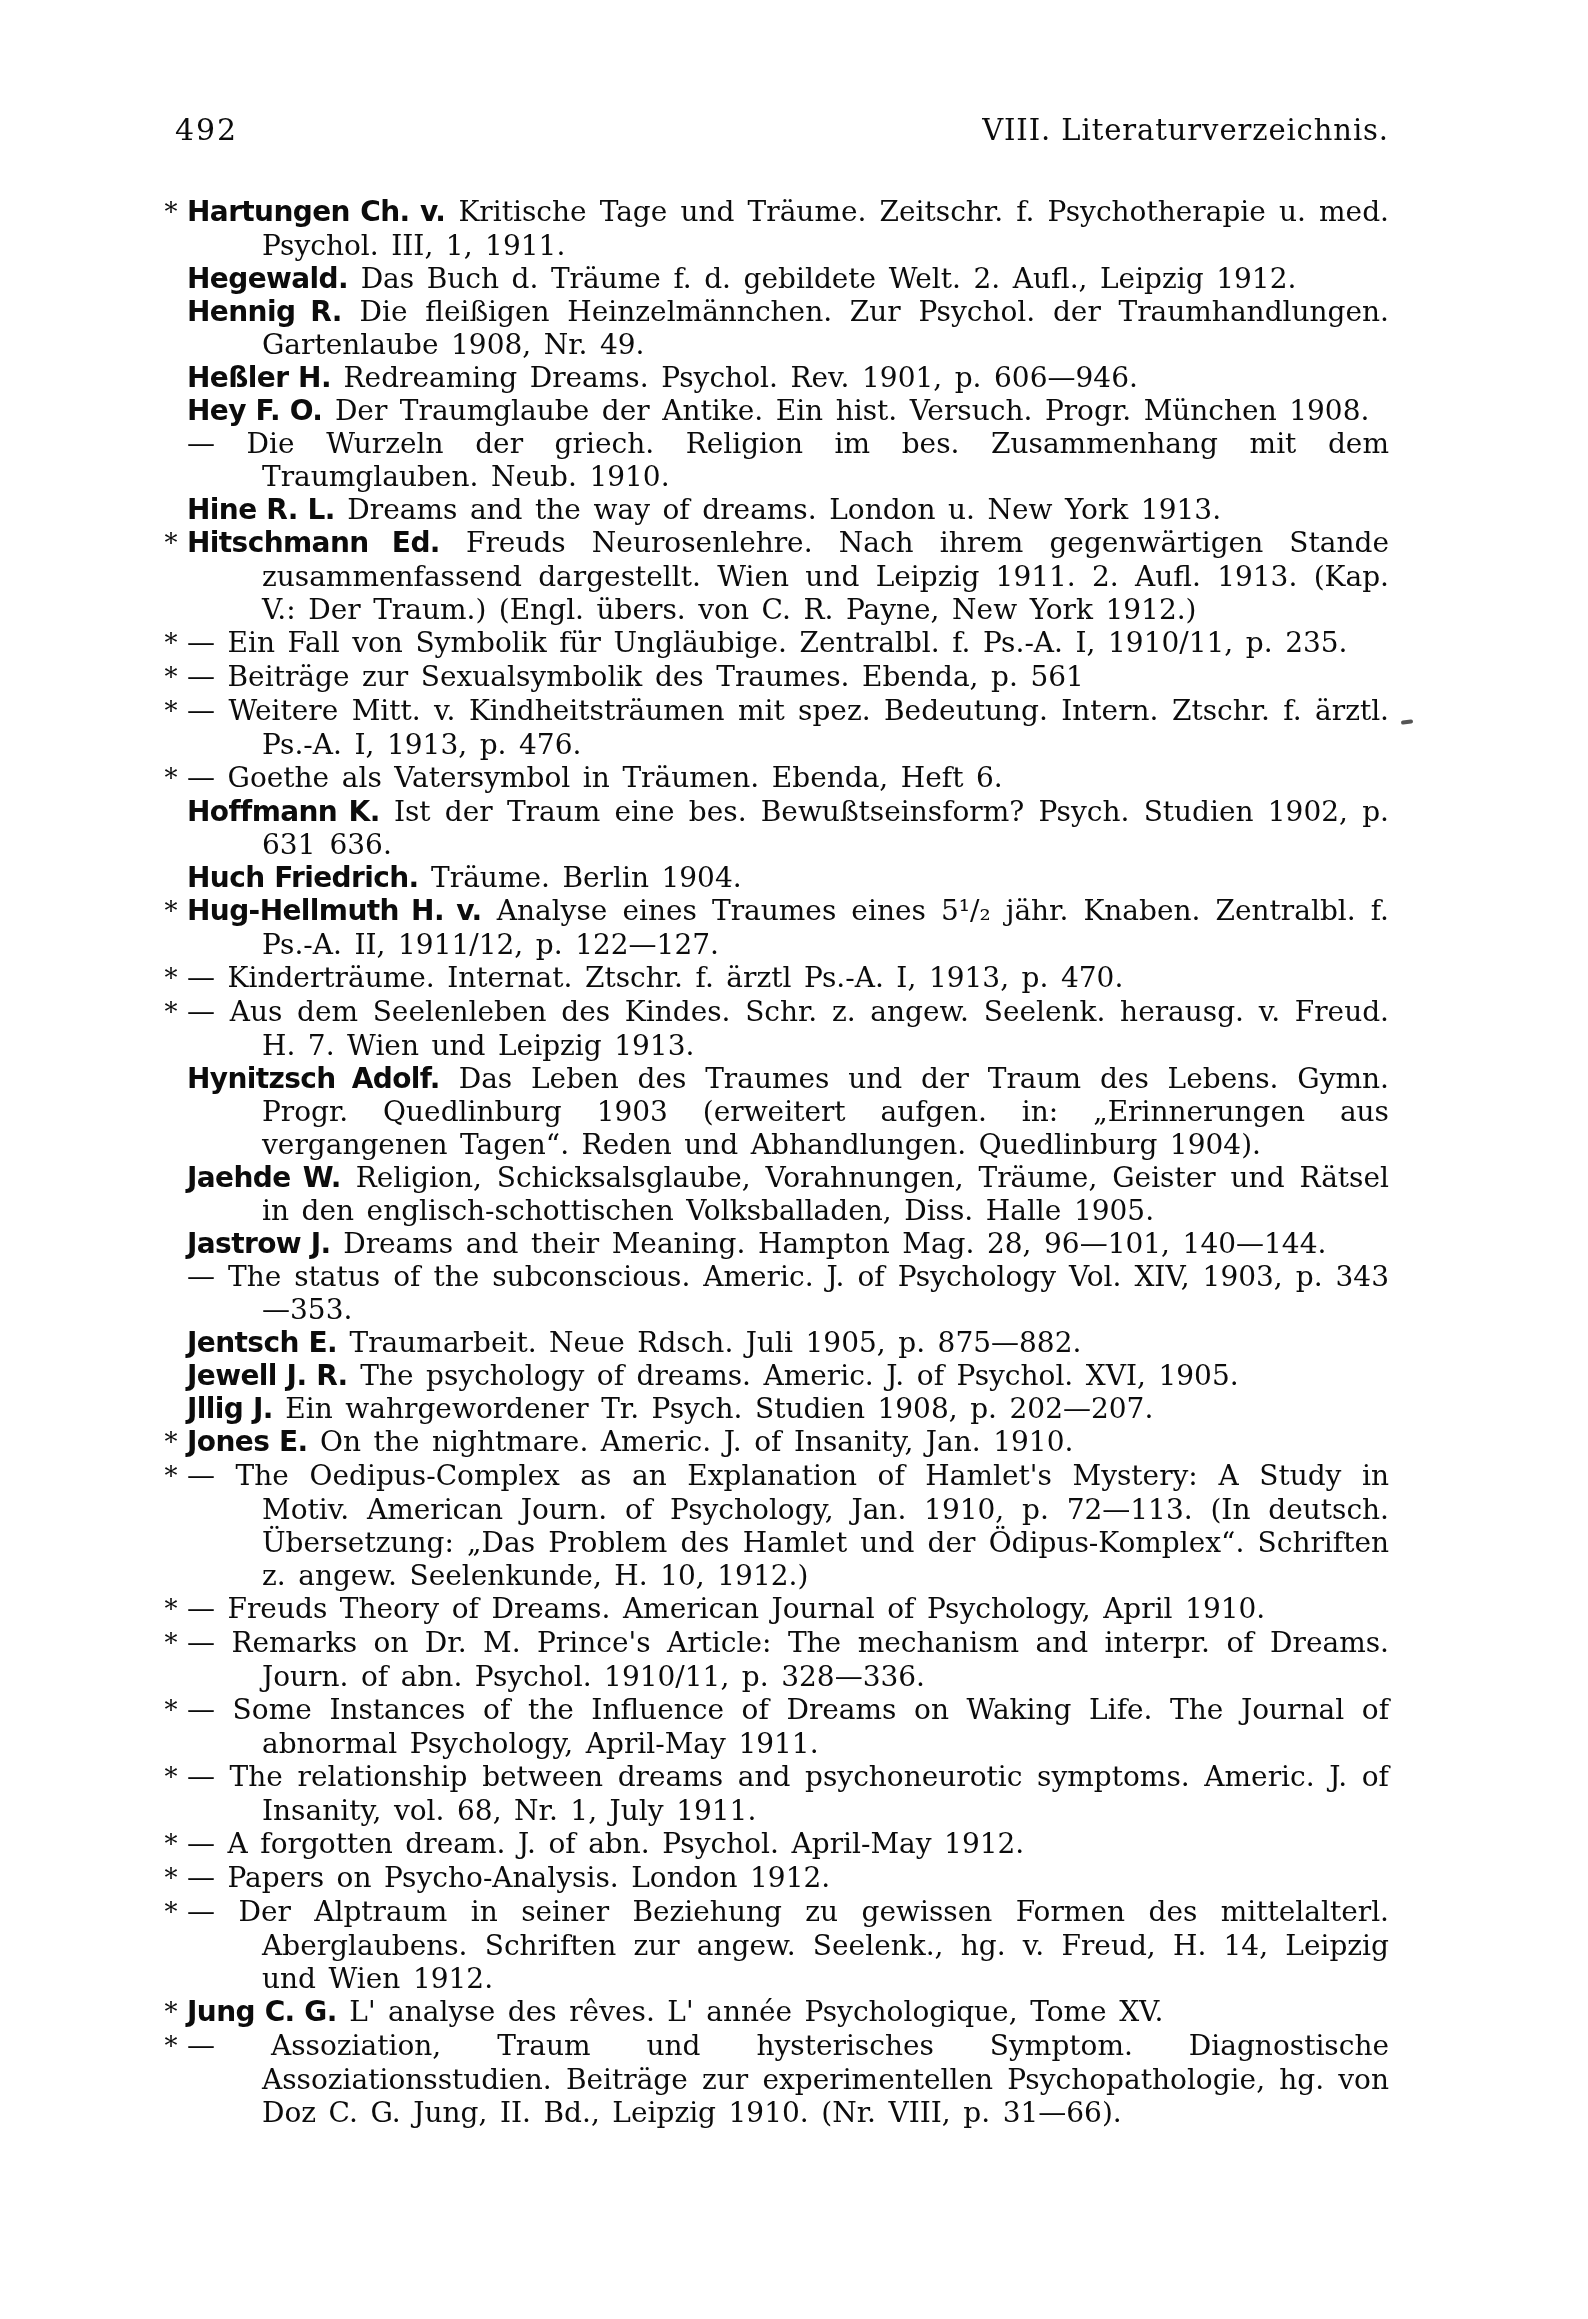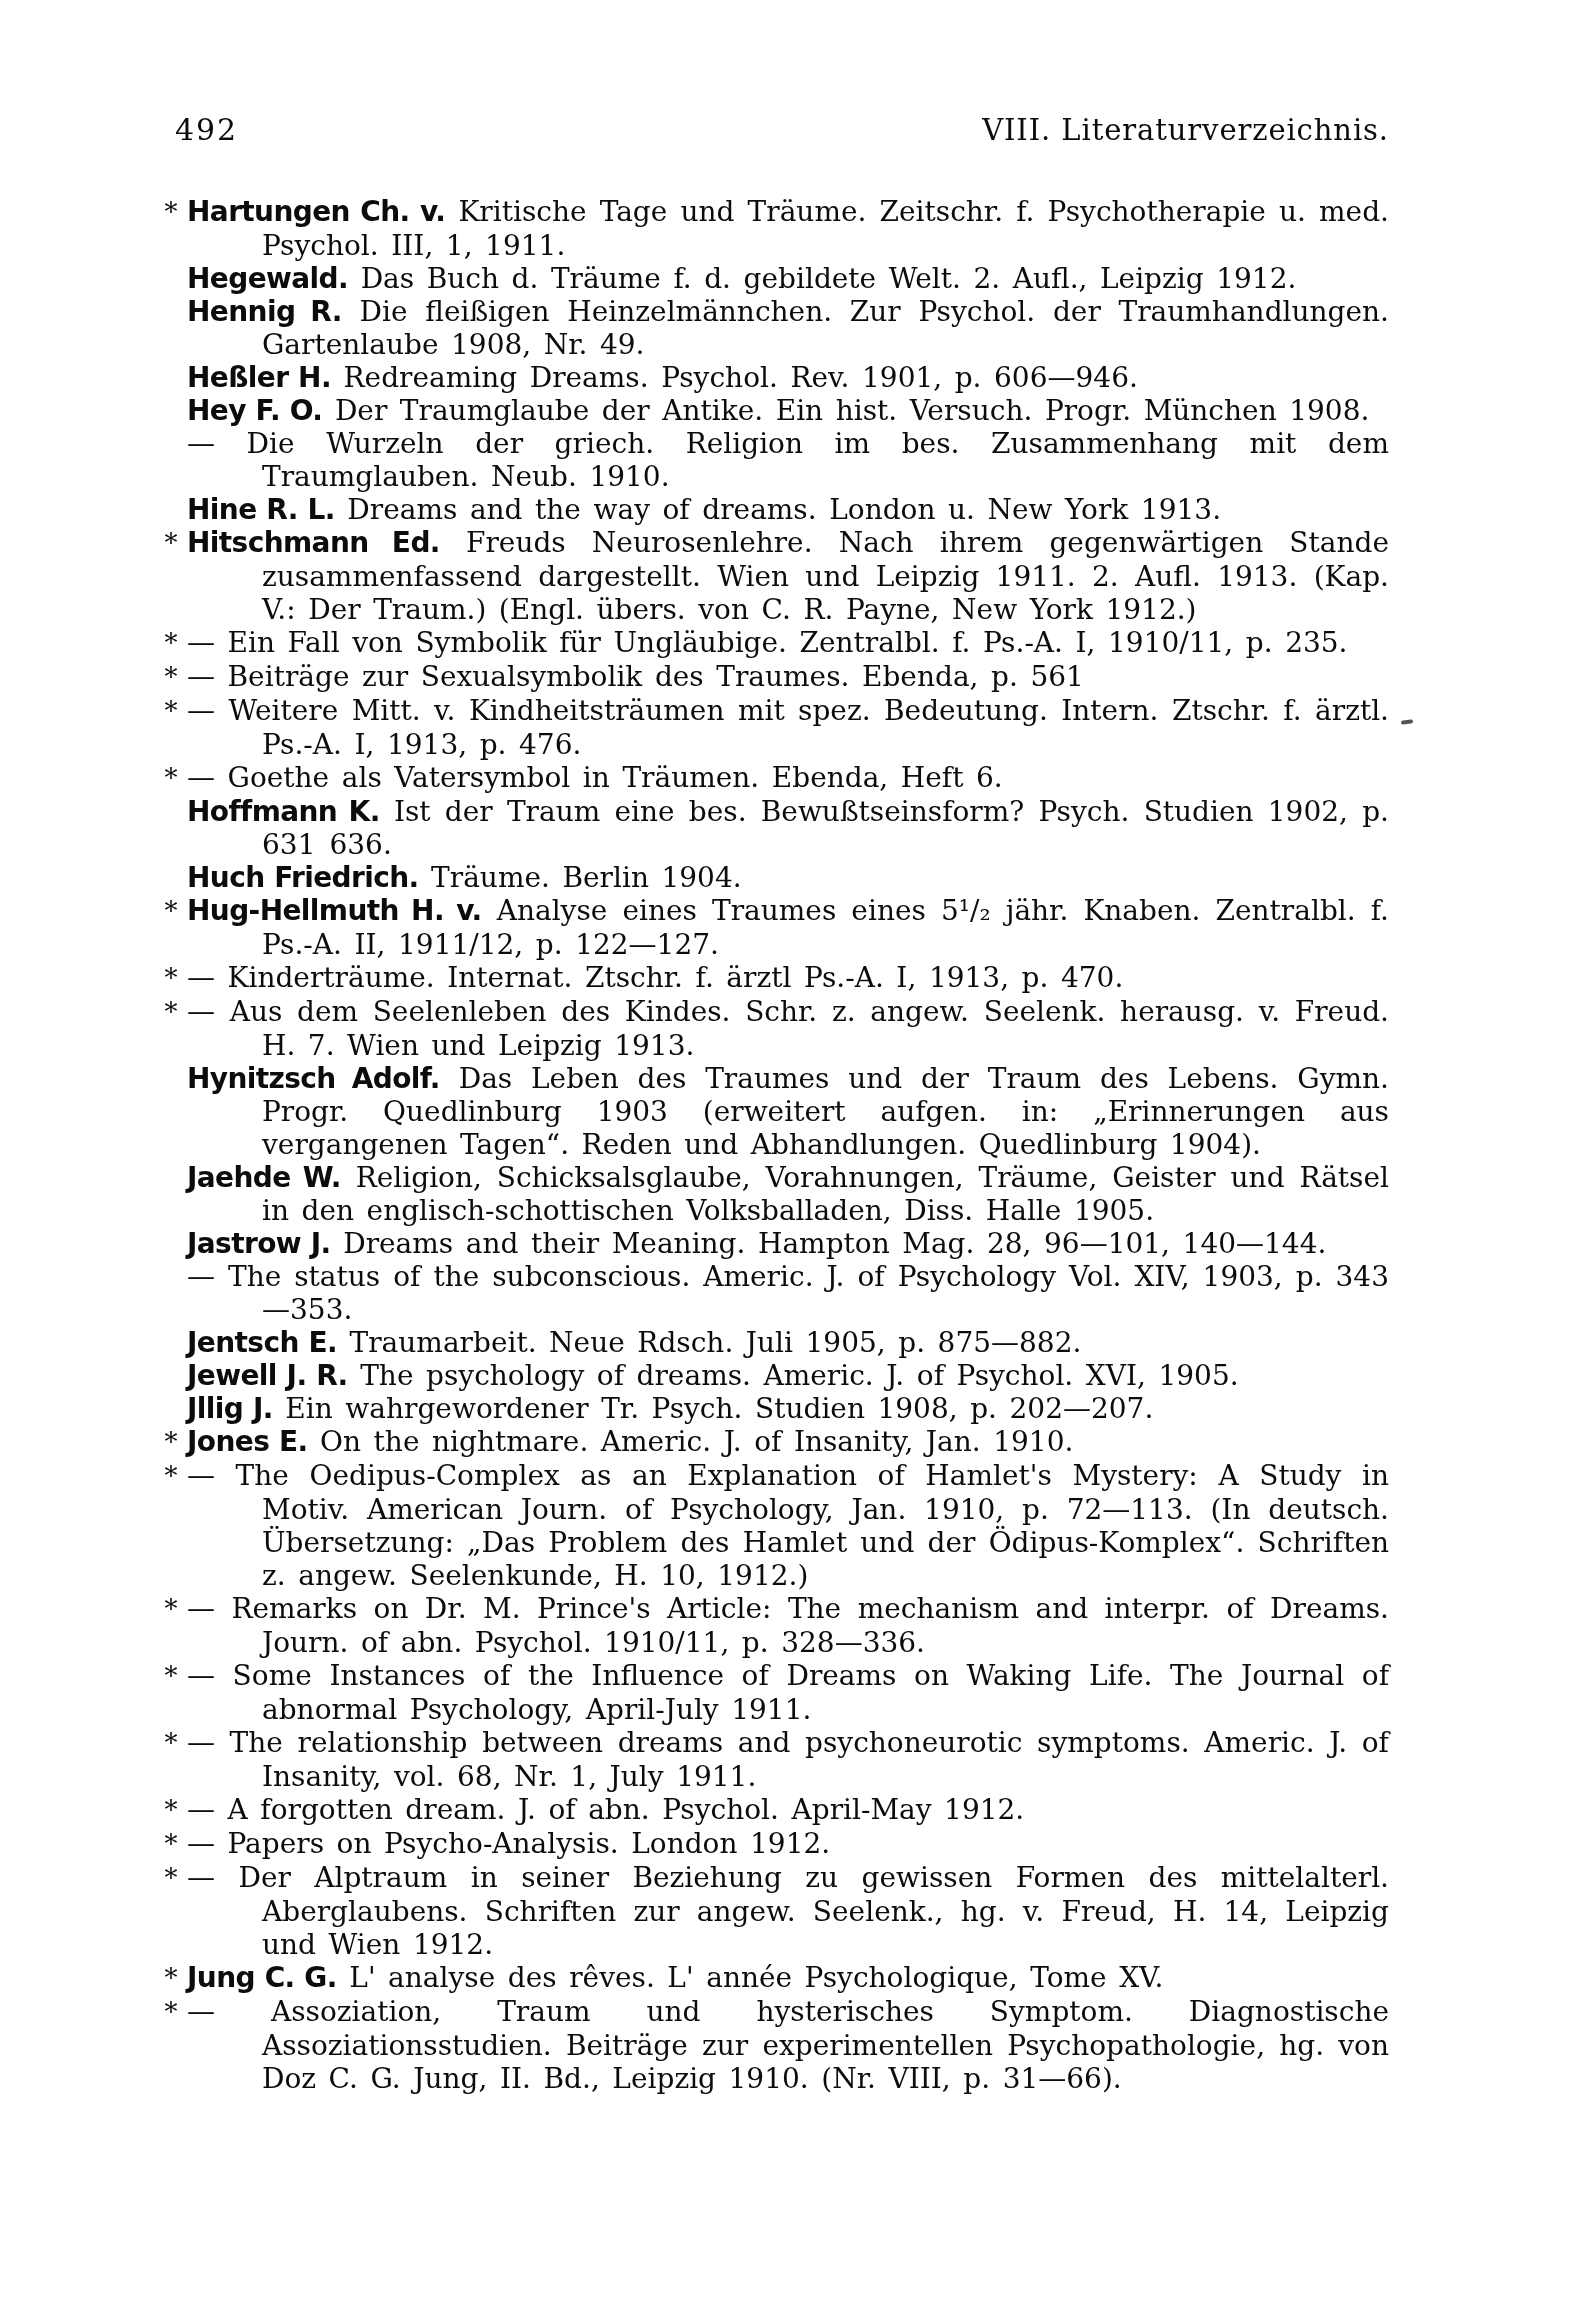--- a/index.html
+++ b/index.html
@@ -110,22 +110,23 @@
       <p class="entry"><span class="star">*</span><span class="dash">—</span><span class="body"> Aus dem Seelenleben des Kindes. Schr. z. angew. Seelenk. herausg. v. Freud. H. 7. Wien und Leipzig 1913.</span></p>
       <p class="entry"><span class="author">Hynitzsch Adolf.</span><span class="body"> Das Leben des Traumes und der Traum des Lebens. Gymn. Progr. Quedlinburg 1903 (erweitert aufgen. in: „Erinnerungen aus vergangenen Tagen“. Reden und Abhandlungen. Quedlinburg 1904).</span></p>
       <p class="entry"><span class="author">Jaehde W.</span><span class="body"> Religion, Schicksalsglaube, Vorahnungen, Träume, Geister und Rätsel in den englisch-schottischen Volksballaden, Diss. Halle 1905.</span></p>
       <p class="entry"><span class="author">Jastrow J.</span><span class="body"> Dreams and their Meaning. Hampton Mag. 28, 96—101, 140—144.</span></p>
       <p class="entry"><span class="dash">—</span><span class="body"> The status of the subconscious. Americ. J. of Psychology Vol. XIV, 1903, p. 343—353.</span></p>
       <p class="entry"><span class="author">Jentsch E.</span><span class="body"> Traumarbeit. Neue Rdsch. Juli 1905, p. 875—882.</span></p>
       <p class="entry"><span class="author">Jewell J. R.</span><span class="body"> The psychology of dreams. Americ. J. of Psychol. XVI, 1905.</span></p>
       <p class="entry"><span class="author">Jllig J.</span><span class="body"> Ein wahrgewordener Tr. Psych. Studien 1908, p. 202—207.</span></p>
       <p class="entry"><span class="star">*</span><span class="author">Jones E.</span><span class="body"> On the nightmare. Americ. J. of Insanity, Jan. 1910.</span></p>
       <p class="entry"><span class="star">*</span><span class="dash">—</span><span class="body"> The Oedipus-Complex as an Explanation of Hamlet's Mystery: A Study in Motiv. American Journ. of Psychology, Jan. 1910, p. 72—113. (In deutsch. Übersetzung: „Das Problem des Hamlet und der Ödipus-Komplex“. Schriften z. angew. Seelenkunde, H. 10, 1912.)</span></p>
+      <p class="entry"><span class="star">*</span><span class="dash">—</span><span class="body"> Freuds Theory of Dreams. American Journal of Psychology, April 1910.</span></p>
       <p class="entry"><span class="star">*</span><span class="dash">—</span><span class="body"> Remarks on Dr. M. Prince's Article: The mechanism and interpr. of Dreams. Journ. of abn. Psychol. 1910/11, p. 328—336.</span></p>
-      <p class="entry"><span class="star">*</span><span class="dash">—</span><span class="body"> Some Instances of the Influence of Dreams on Waking Life. The Journal of abnormal Psychology, April-July 1911.</span></p>
+      <p class="entry"><span class="star">*</span><span class="dash">—</span><span class="body"> Some Instances of the Influence of Dreams on Waking Life. The Journal of abnormal Psychology, April-May 1911.</span></p>
       <p class="entry"><span class="star">*</span><span class="dash">—</span><span class="body"> The relationship between dreams and psychoneurotic symptoms. Americ. J. of Insanity, vol. 68, Nr. 1, July 1911.</span></p>
       <p class="entry"><span class="star">*</span><span class="dash">—</span><span class="body"> A forgotten dream. J. of abn. Psychol. April-May 1912.</span></p>
       <p class="entry"><span class="star">*</span><span class="dash">—</span><span class="body"> Papers on Psycho-Analysis. London 1912.</span></p>
       <p class="entry"><span class="star">*</span><span class="dash">—</span><span class="body"> Der Alptraum in seiner Beziehung zu gewissen Formen des mittelalterl. Aberglaubens. Schriften zur angew. Seelenk., hg. v. Freud, H. 14, Leipzig und Wien 1912.</span></p>
       <p class="entry"><span class="star">*</span><span class="author">Jung C. G.</span><span class="body"> L' analyse des rêves. L' année Psychologique, Tome XV.</span></p>
       <p class="entry"><span class="star">*</span><span class="dash">—</span><span class="body"> Assoziation, Traum und hysterisches Symptom. Diagnostische Assoziationsstudien. Beiträge zur experimentellen Psychopathologie, hg. von Doz C. G. Jung, II. Bd., Leipzig 1910. (Nr. VIII, p. 31—66).</span></p>
     </div>
 
   <div class="speck dashmark" style="left:1401px; top:720px;"></div>
 </div>

